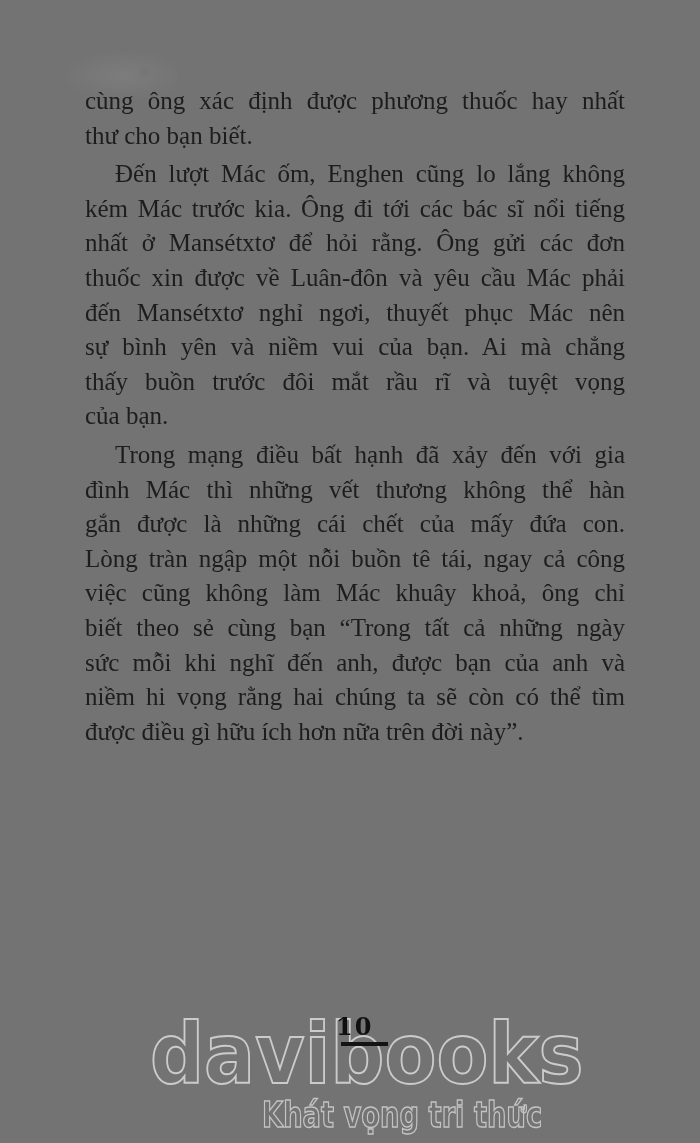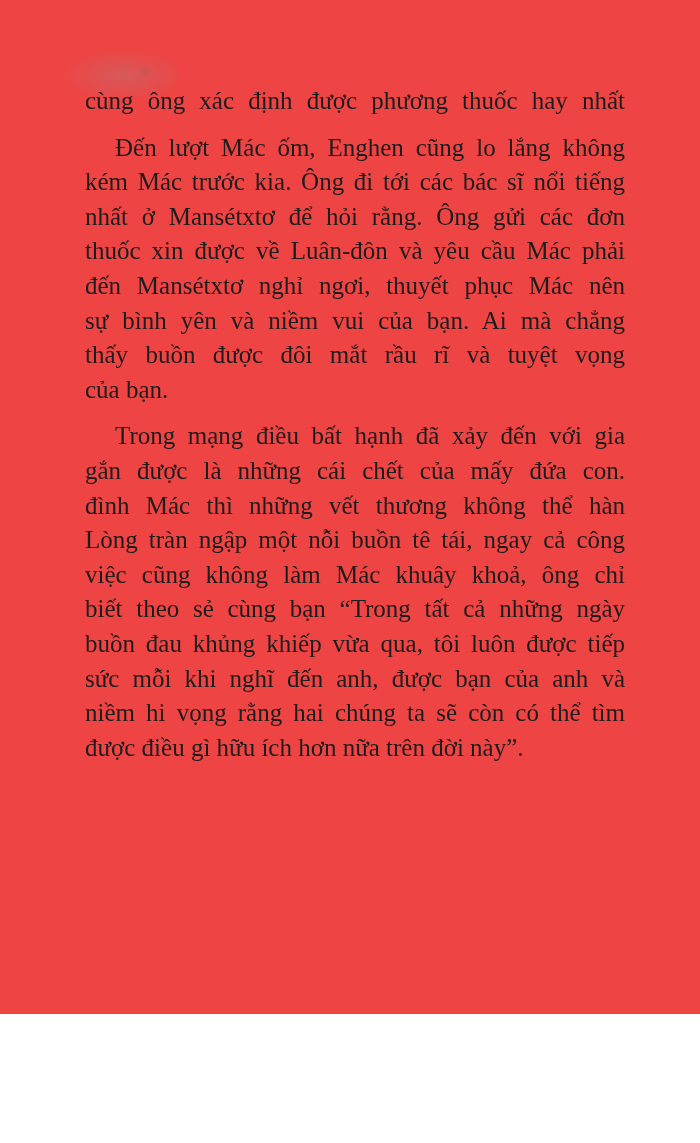--- a/index.html
+++ b/index.html
@@ -1,20 +1,20 @@
 <!DOCTYPE html>
 <html><head>
 <meta charset="utf-8">
 <style>
   html, body { margin: 0; padding: 0; background: #ffffff; }
   .page {
     position: relative;
     width: 700px;
-    height: 1014px;
-    background: #ef4444;
+    height: 1143px;
+    background: #737373;
     overflow: hidden;
     font-family: "Liberation Serif", serif;
   }
   
   .smudge {
     position: absolute;
     left: 58px; top: 48px;
     width: 120px; height: 50px;
     background: radial-gradient(ellipse at 55% 55%, rgba(150,150,150,0.28), rgba(150,150,150,0.0) 70%);
     filter: blur(2px);
@@ -28,21 +28,21 @@
   .text-block {
     position: absolute;
     left: 85px; top: 84px;
     width: 540px;
     font-size: 25px;
     line-height: 34.6px;
     color: #1d1d1d;
     z-index: 2;
   }
   .paragraph { margin: 0; }
-  .paragraph.gap { margin-top: 12px; }
+  .paragraph.gap { margin-top: 4px; }
   .line {
     text-align: justify;
     text-align-last: justify;
     white-space: normal;
     overflow: hidden;
   }
   .line.indent { padding-left: 30px; }
   .line.lastline { text-align-last: left; }
   
   .wm-brand {
@@ -97,39 +97,39 @@
 </style>
 </head>
 <body>
 
 <div class="page">
   <div class="smudge"></div>
 
   <div class="text-block" id="text-block">
       <div class="paragraph">
         <div class="line">cùng ông xác định được phương thuốc hay nhất</div>
+        <div class="line lastline">thư cho bạn biết.</div>
       </div>
       <div class="paragraph gap">
         <div class="line indent">Đến lượt Mác ốm, Enghen cũng lo lắng không</div>
         <div class="line">kém Mác trước kia. Ông đi tới các bác sĩ nổi tiếng</div>
         <div class="line">nhất ở Mansétxtơ để hỏi rằng. Ông gửi các đơn</div>
         <div class="line">thuốc xin được về Luân-đôn và yêu cầu Mác phải</div>
         <div class="line">đến Mansétxtơ nghỉ ngơi, thuyết phục Mác nên</div>
         <div class="line">sự bình yên và niềm vui của bạn. Ai mà chẳng</div>
-        <div class="line">thấy buồn được đôi mắt rầu rĩ và tuyệt vọng</div>
+        <div class="line">thấy buồn trước đôi mắt rầu rĩ và tuyệt vọng</div>
         <div class="line lastline">của bạn.</div>
       </div>
       <div class="paragraph gap">
         <div class="line indent">Trong mạng điều bất hạnh đã xảy đến với gia</div>
+        <div class="line">đình Mác thì những vết thương không thể hàn</div>
         <div class="line">gắn được là những cái chết của mấy đứa con.</div>
-        <div class="line">đình Mác thì những vết thương không thể hàn</div>
         <div class="line">Lòng tràn ngập một nỗi buồn tê tái, ngay cả công</div>
         <div class="line">việc cũng không làm Mác khuây khoả, ông chỉ</div>
         <div class="line">biết theo sẻ cùng bạn “Trong tất cả những ngày</div>
-        <div class="line">buồn đau khủng khiếp vừa qua, tôi luôn được tiếp</div>
         <div class="line">sức mỗi khi nghĩ đến anh, được bạn của anh và</div>
         <div class="line">niềm hi vọng rằng hai chúng ta sẽ còn có thể tìm</div>
         <div class="line lastline">được điều gì hữu ích hơn nữa trên đời này”.</div>
       </div>
       <div class="paragraph gap">
       </div>
     </div>
 
   <div class="wm-brand">davibooks</div>
 

